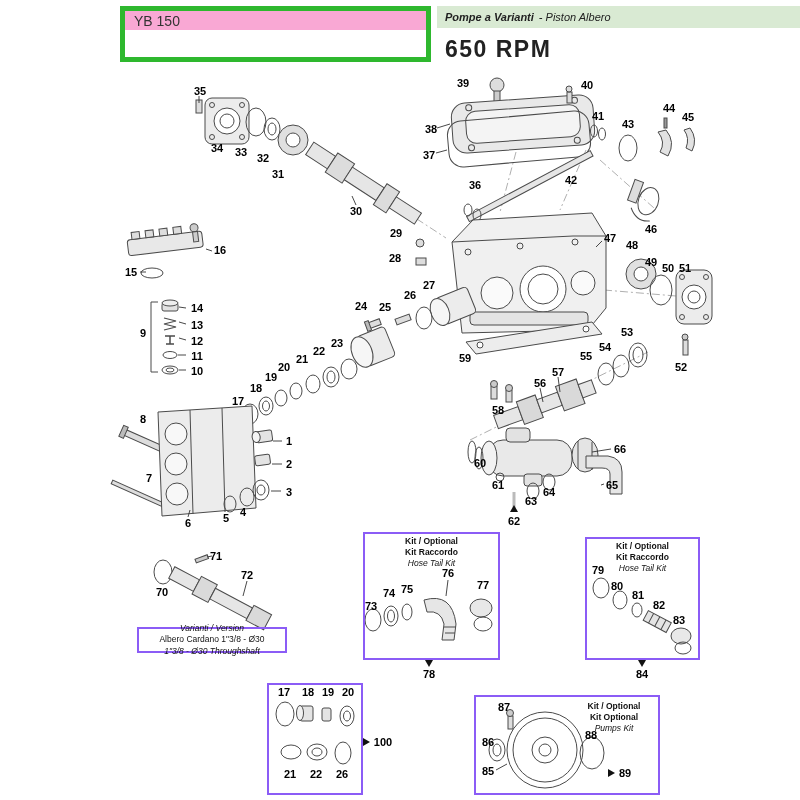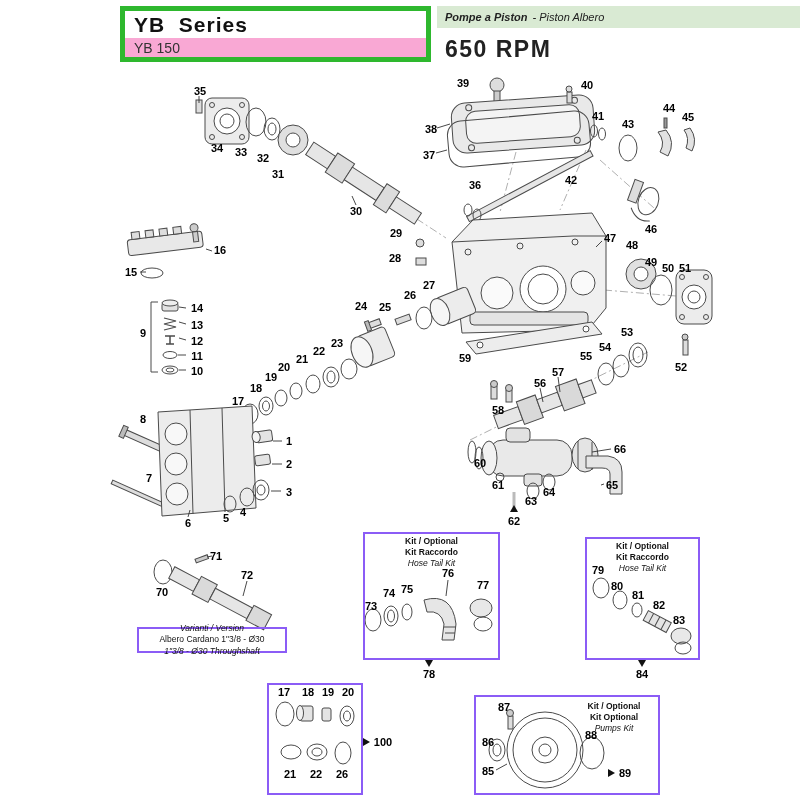--- a/index.html
+++ b/index.html
@@ -40,26 +40,25 @@
   #kit-center { left:363px; top:532px; width:137px; height:128px; }
   #kit-right  { left:585px; top:537px; width:115px; height:123px; }
   #seal-box   { left:267px; top:683px; width:96px;  height:112px; }
   #pulley-box { left:474px; top:695px; width:186px; height:100px; }
   #pulley-hdr { position:absolute; right:3px; top:2px; width:82px; }
 </style>
 </head>
 <body>
 
 <div class="abs" id="title-box">
-  <div class="row1">YB  Series</div>
   <div class="row2">YB 150</div>
 </div>
 
 <div class="abs" id="cat-band">
-  <span class="it">Pompe a Piston</span>
+  <span class="it">Pompe a Varianti</span>
   <span>- Piston Albero</span>
 </div>
 
 <div class="abs" id="rpm">650 RPM</div>
 
 <svg class="abs" id="diagram" width="800" height="800" viewBox="0 0 800 800">
 
   <g stroke="#9a9a9a" stroke-width="0.8" stroke-dasharray="8 3 2 3">
     <line x1="296" y1="140" x2="446" y2="238"></line>
     <line x1="600" y1="160" x2="654" y2="208"></line>

